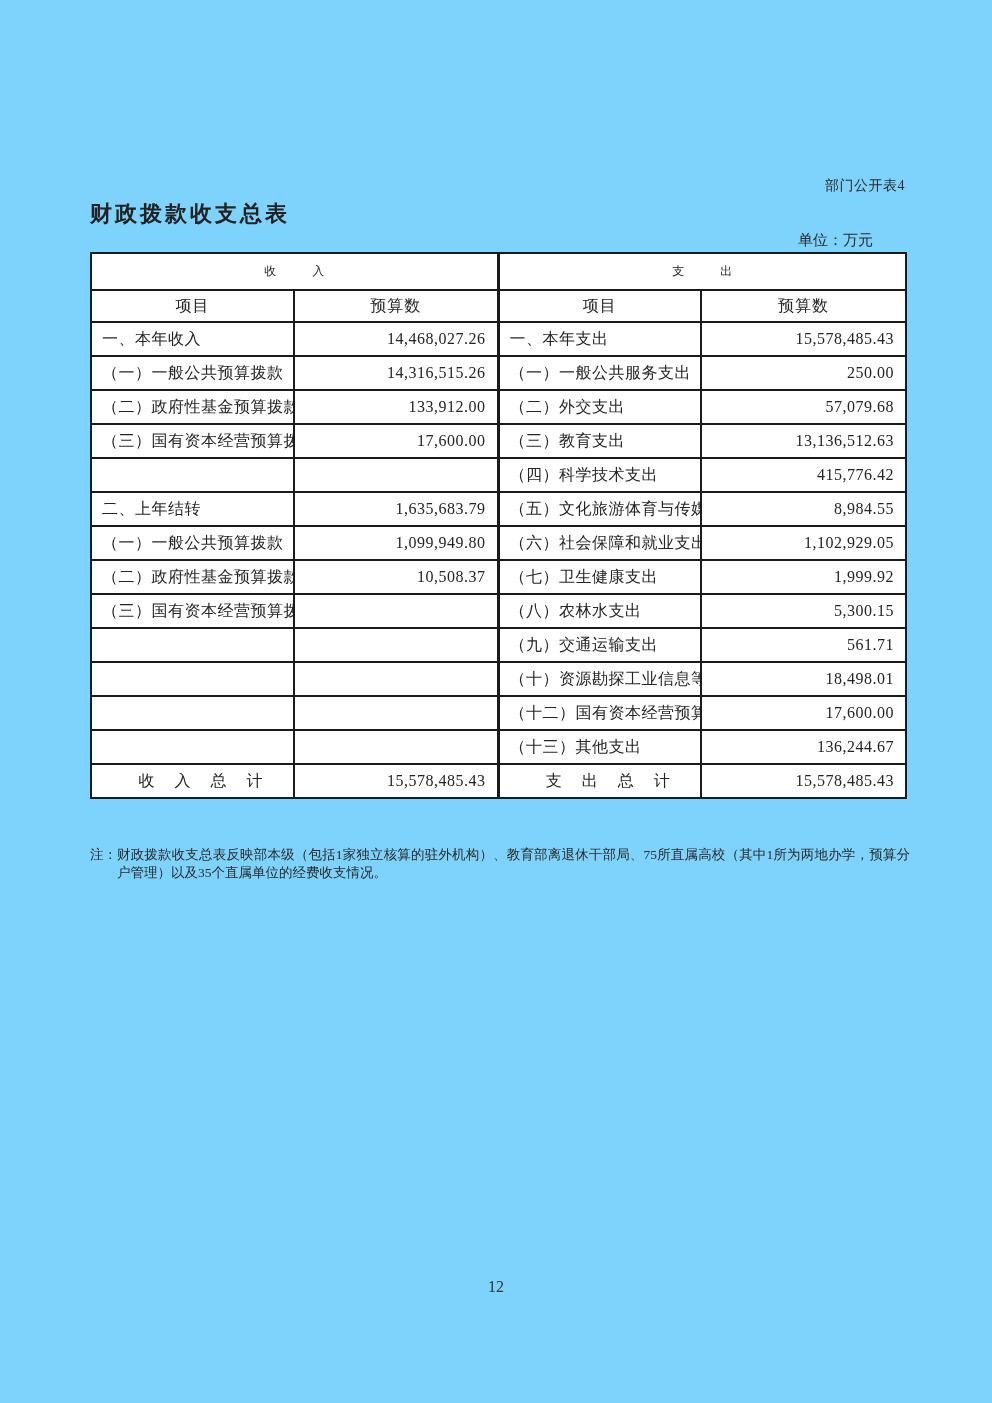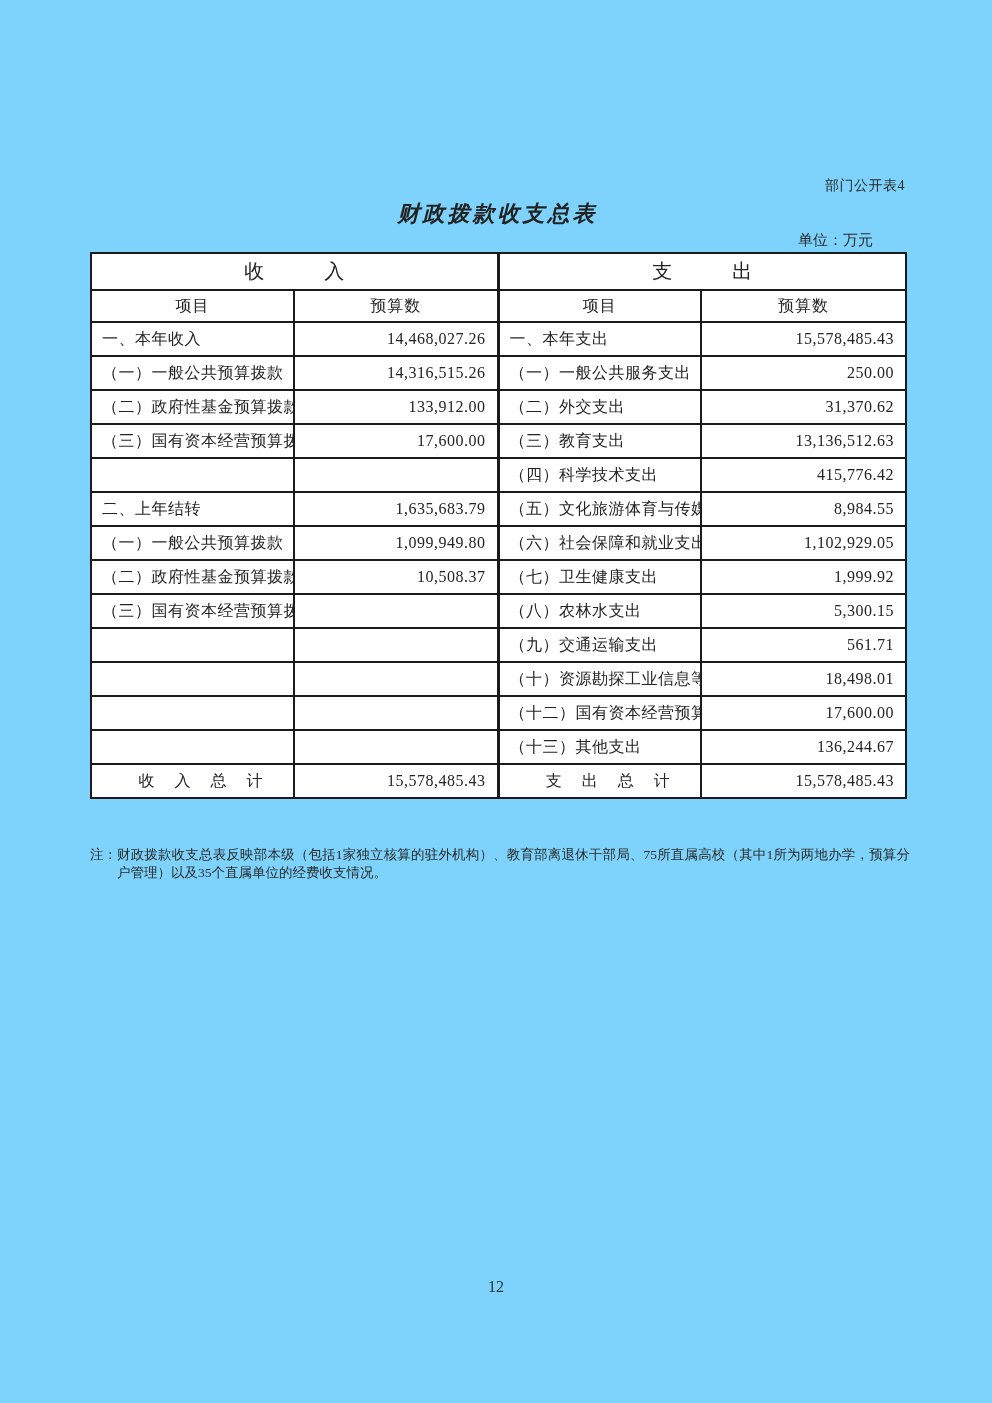--- a/index.html
+++ b/index.html
@@ -12,22 +12,22 @@
     overflow: hidden;
   }
   .page { position: relative; width: 992px; height: 1403px; background: #7dd3fc; }
 
   .corner-label {
     position: absolute; top: 177px; right: 87px;
     font-size: 14px; letter-spacing: 0.5px; color: #2a2a2a;
   }
   .page-title {
     position: absolute; top: 199px; left: 90px; width: 815px;
-    text-align: center; font-size: 22px; font-weight: bold;
-    letter-spacing: 3px; color: #222; font-style: italic;
+    text-align: left; font-size: 22px; font-weight: bold;
+    letter-spacing: 3px; color: #222;
   }
   .unit-label {
     position: absolute; top: 231px; right: 119px;
     font-size: 15px; color: #2a2a2a;
   }
 
   table.budget {
     position: absolute; top: 252px; left: 90px;
     width: 815px; border-collapse: collapse; table-layout: fixed;
     background: #fff;
@@ -36,21 +36,21 @@
     border: 2px solid #1b1b1b;
     font-weight: normal;
     font-size: 16px;
     color: #242424;
     overflow: hidden;
     white-space: nowrap;
   }
   
   table.budget th.mid, table.budget td.mid { border-left-width: 3px; }
 
-  tr.hdr-main th { height: 37px; text-align: center; font-size: 20px;
+  tr.hdr-main th { height: 37px; text-align: center; font-size: 12px;
     letter-spacing: 3em; text-indent: 3em; }
   tr.hdr-sub th { height: 32px; text-align: center; font-size: 16px; letter-spacing: 1px; }
 
   tbody tr { height: 34px; }
   td.item { text-align: left; padding-left: 10px; letter-spacing: 0.5px; }
   td.value { text-align: right; padding-right: 11px; letter-spacing: 0.5px; }
   td.bold { font-weight: bold; font-family: Liberation Serif, serif; }
   td.total-label {
     text-align: center; padding-left: 16px;
     letter-spacing: 1.25em; text-indent: 1.25em;
@@ -109,21 +109,21 @@
         <tr>
           <td class="item">（一）一般公共预算拨款</td>
           <td class="value">14,316,515.26</td>
           <td class="item mid">（一）一般公共服务支出</td>
           <td class="value">250.00</td>
         </tr>
         <tr>
           <td class="item">（二）政府性基金预算拨款</td>
           <td class="value">133,912.00</td>
           <td class="item mid">（二）外交支出</td>
-          <td class="value">31,370.62</td>
+          <td class="value">57,079.68</td>
         </tr>
         <tr>
           <td class="item">（三）国有资本经营预算拨款</td>
           <td class="value">17,600.00</td>
           <td class="item mid">（三）教育支出</td>
           <td class="value">13,136,512.63</td>
         </tr>
         <tr>
           <td class="item"></td>
           <td class="value"></td>

